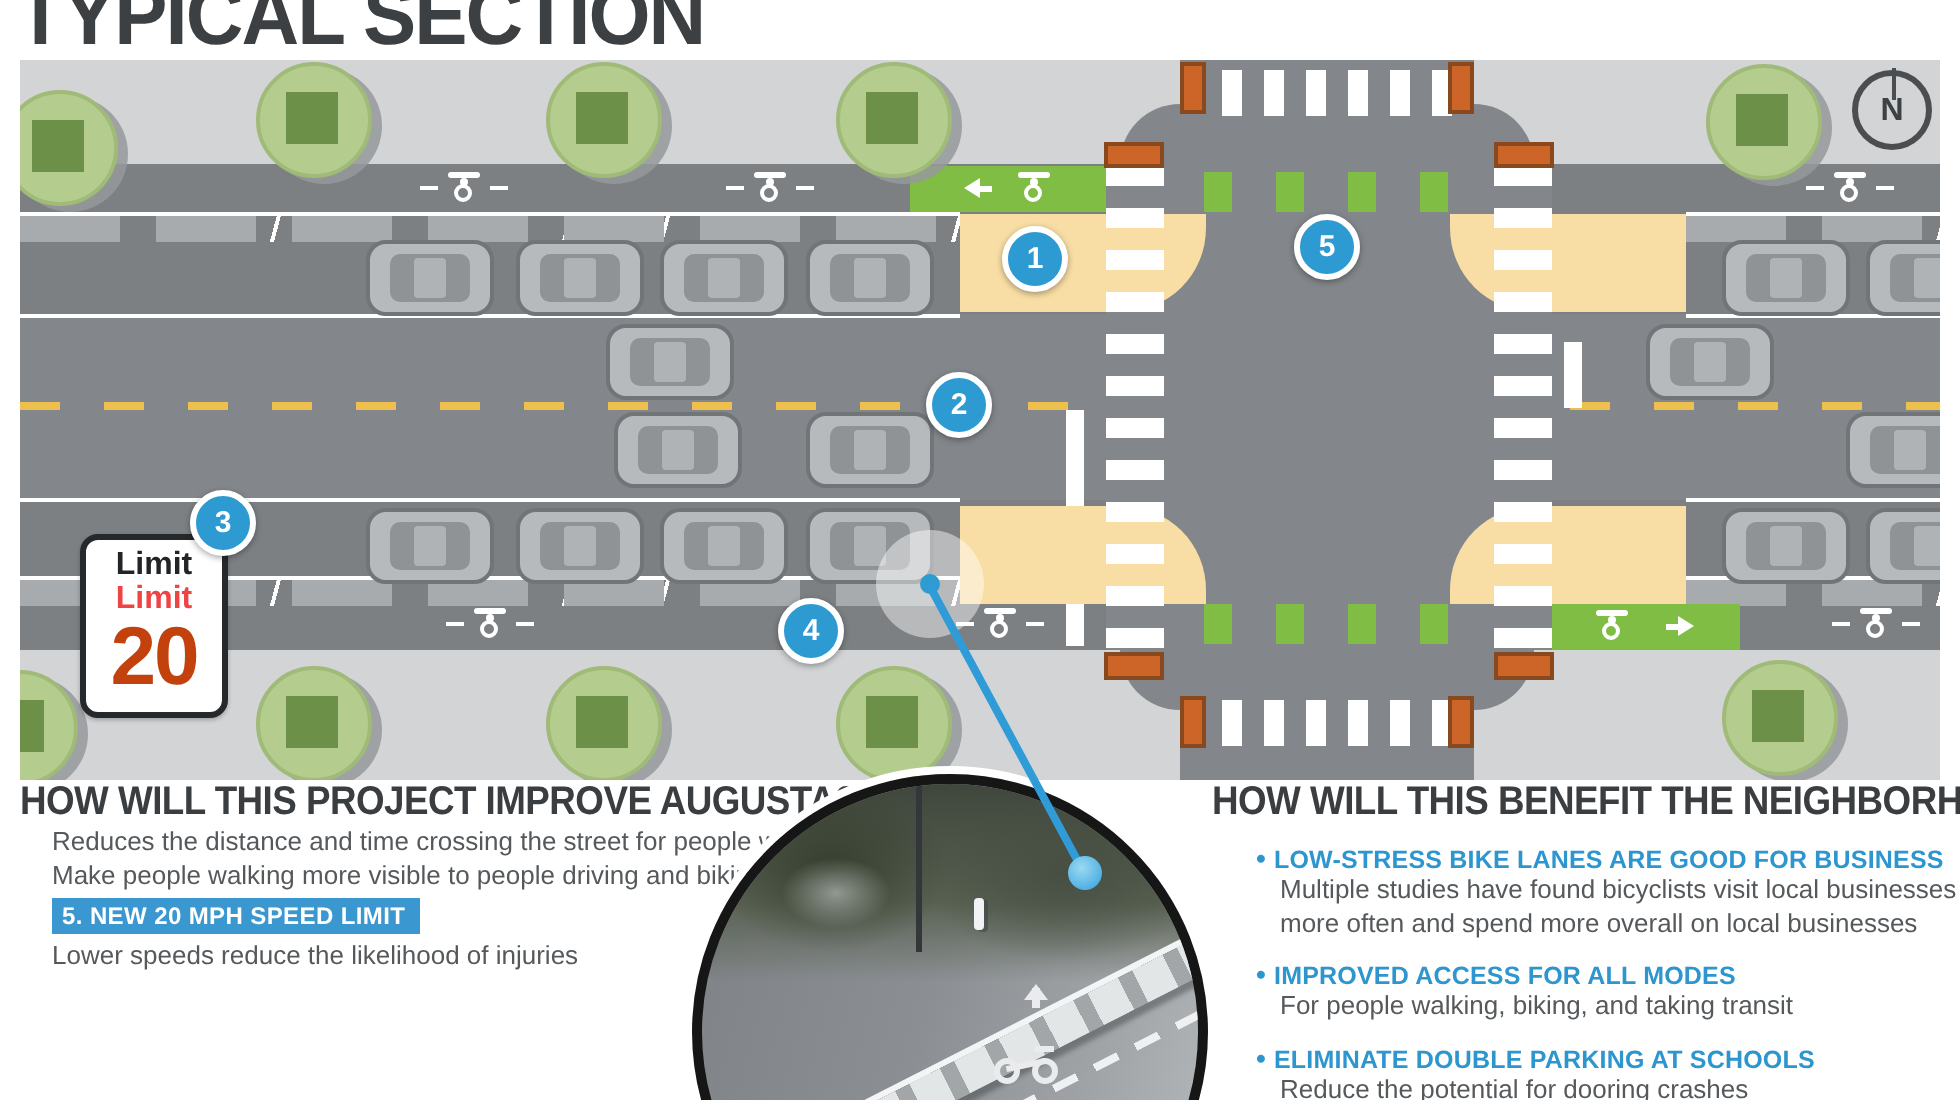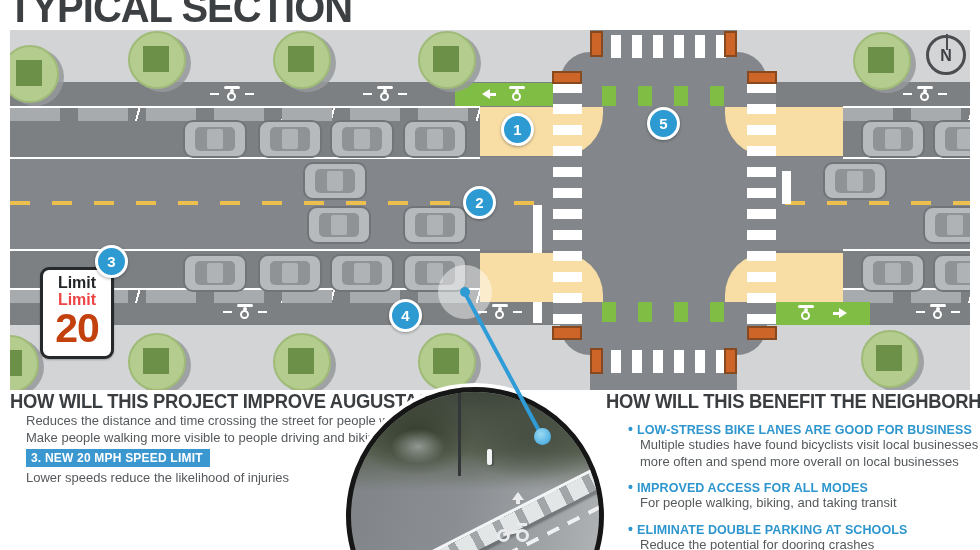--- a/index.html
+++ b/index.html
@@ -323,21 +323,21 @@
   <div id="leader-dot"></div>
 
   <div id="left-panel">
     <h2 class="big-head" style="left:0;top:0;">HOW WILL THIS PROJECT IMPROVE AUGUSTA?</h2>
     <div id="left-items">
       <div>
         <div class="body-line">Reduces the distance and time crossing the street for people walking</div>
         <div class="body-line">Make people walking more visible to people driving and biking</div>
       </div>
       <div>
-        <span class="chip">3. NEW 20 MPH SPEED LIMIT</span>
+        <span class="chip">5. NEW 20 MPH SPEED LIMIT</span>
         <div class="body-line">Lower speeds reduce the likelihood of injuries</div>
         
       </div>
     </div>
   </div>
 
   <div id="right-panel">
     <h2 class="big-head" style="left:0;top:0;">HOW WILL THIS BENEFIT THE NEIGHBORHOOD?</h2>
     <div id="right-items">
       <div>

